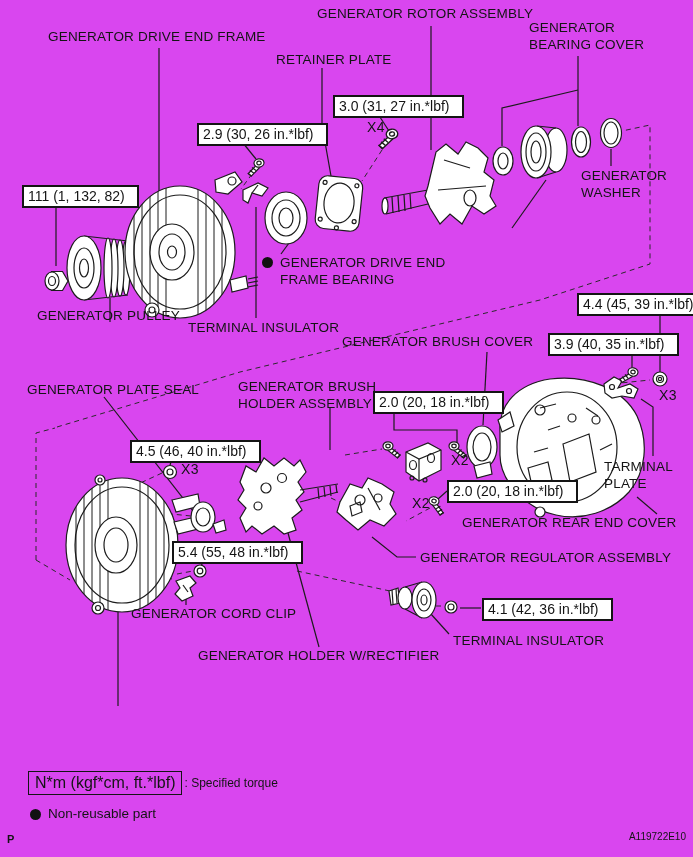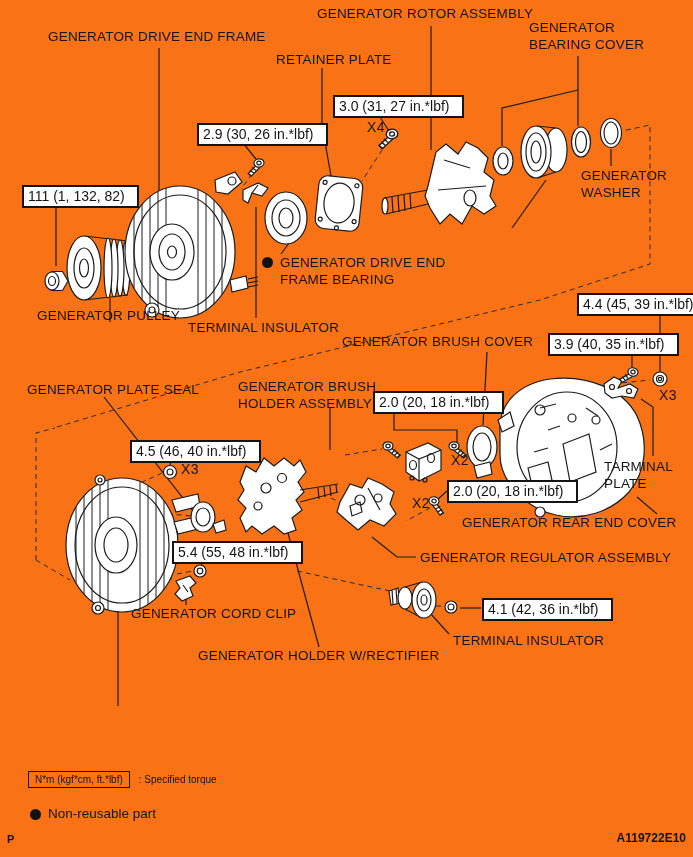--- a/index.html
+++ b/index.html
@@ -1,30 +1,30 @@
 <!DOCTYPE html>
 <html><head>
 <meta charset="utf-8">
 <style>
   html,body{margin:0;padding:0;background:#fff;}
-  #stage{position:relative;width:693px;height:857px;background:#f97316;overflow:hidden;
+  #stage{position:relative;width:693px;height:857px;background:#d946ef;overflow:hidden;
          font-family:"Liberation Sans",sans-serif;color:#141414;}
   svg{position:absolute;left:0;top:0;}
   .label{position:absolute;font-size:13.5px;line-height:16px;letter-spacing:.2px;white-space:nowrap;color:#141414;}
   .label .ln{display:block;line-height:17px;}
   .blab{position:absolute;display:flex;align-items:flex-start;white-space:nowrap;}
   .dot{width:11px;height:11px;border-radius:50%;background:#111;flex:0 0 auto;margin:3px 7px 0 0;}
   .tbox{position:absolute;border:2px solid #141414;background:#fff;padding:1px 12px 2px 4px;
         font-size:14px;font-weight:normal;white-space:nowrap;letter-spacing:0;}
   .count{position:absolute;font-size:14px;letter-spacing:.5px;white-space:nowrap;}
   .legend-row{position:absolute;display:flex;align-items:center;white-space:nowrap;}
-  .legend-box{border:1.5px solid #141414;padding:2px 6px;font-size:10px;}
-  .legend-text{font-size:10px;margin-left:9px;}
+  .legend-box{border:1.5px solid #141414;padding:2px 6px;font-size:16px;}
+  .legend-text{font-size:12px;margin-left:2px;}
   .pagemark{position:absolute;font-size:11px;font-weight:bold;}
-  .figcode{position:absolute;font-size:12px;font-weight:bold;width:92px;text-align:right;}
+  .figcode{position:absolute;font-size:10px;font-weight:normal;width:92px;text-align:right;}
 </style>
 </head>
 <body>
 
 <div id="stage">
 
 <svg width="693" height="857" viewBox="0 0 693 857">
   <defs>
     <clipPath id="cpDE">
           <ellipse cx="180" cy="252" rx="55" ry="66"></ellipse>

